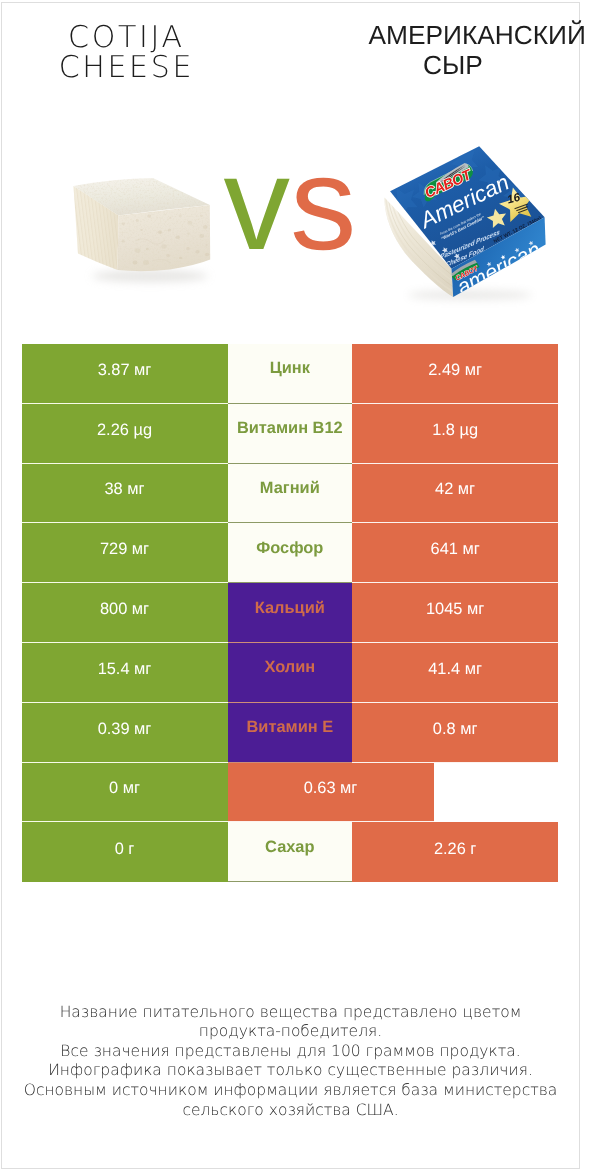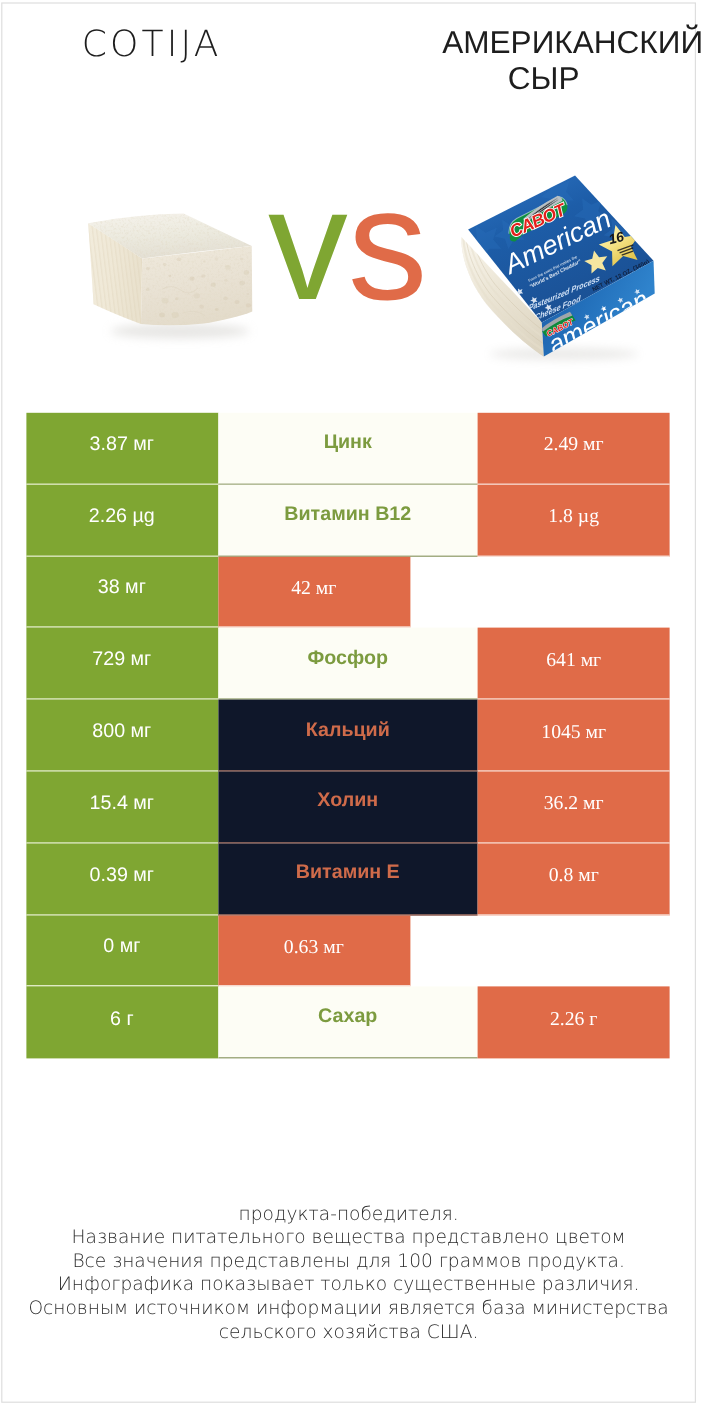--- a/index.html
+++ b/index.html
@@ -19,43 +19,44 @@
 
   .vs{position:absolute;left:4px;top:135px;width:567.8px;text-align:center;
       font-size:133px;line-height:133px;font-weight:400;}
   .vs .v{color:#7fa632;}
   .vs .s{color:#e06b48;}
 
   svg.art{position:absolute;left:0;top:0;width:577px;height:322px;overflow:visible;}
 
   .tbl{position:absolute;left:19.5px;top:341px;width:536.6px;}
   .row{display:flex;height:59.8px;box-sizing:border-box;}
-  .c1,.c3{width:160px;display:flex;align-items:center;justify-content:center;
+  .c1,.c3{width:206px;display:flex;align-items:center;justify-content:center;
           color:#ffffff;font-size:16.4px;font-weight:400;box-sizing:border-box;
           padding-bottom:6px;text-align:right;}
   .c1{background:#7fa632;border-bottom:1.3px solid #f7fbe8;}
-  .c3{background:#e06b48;border-bottom:1.3px solid #fdf3ef;font-family:Liberation Serif, serif;}
+  .c3{background:#e06b48;border-bottom:1.3px solid #fdf3ef;}
   .row:last-child .c1,.row:last-child .c3{border-bottom:none;}
   .c2{flex:1 1 auto;display:flex;align-items:center;justify-content:center;
       font-size:16.4px;font-weight:700;box-sizing:border-box;padding-bottom:9px;}
   .row.g .c2{color:#7c9b3f;border-bottom:1.3px solid #8d9a66;background:#fdfdf5;}
-  .row.o .c2{color:#cf6b4a;border-bottom:1.3px solid #cf8d77;background:#0f172a;}
+  .row.o .c2{color:#cf6b4a;border-bottom:1.3px solid #cf8d77;background:#4c1d95;}
 
   .foot{position:absolute;left:0;top:999.5px;width:577px;text-align:center;
         font-family:"DejaVu Sans",sans-serif;font-weight:200;
         font-size:15.5px;line-height:19.62px;color:#2c2c2c;white-space:nowrap;}
 </style>
 </head>
 <body>
 
 <div class="page">
 
   <div class="hdr">
     <div class="title t-left">
       <div>COTIJA</div>
+      <div>CHEESE</div>
     </div>
     <div class="title t-right">
       <div>АМЕРИКАНСКИЙ</div>
       <div>СЫР</div>
     </div>
 
     <div class="vs"><span class="v">v</span><span class="s">s</span></div>
 
     <svg class="art" viewBox="0 0 577 322">
       <defs>
@@ -277,53 +278,54 @@
         <div class="c2">Цинк</div>
         <div class="c3">2.49 мг</div>
       </div>
       <div class="row g">
         <div class="c1">2.26 µg</div>
         <div class="c2">Витамин B12</div>
         <div class="c3">1.8 µg</div>
       </div>
       <div class="row g">
         <div class="c1">38 мг</div>
+        <div class="c2">Магний</div>
         <div class="c3">42 мг</div>
       </div>
       <div class="row g">
         <div class="c1">729 мг</div>
         <div class="c2">Фосфор</div>
         <div class="c3">641 мг</div>
       </div>
       <div class="row o">
         <div class="c1">800 мг</div>
         <div class="c2">Кальций</div>
         <div class="c3">1045 мг</div>
       </div>
       <div class="row o">
         <div class="c1">15.4 мг</div>
         <div class="c2">Холин</div>
-        <div class="c3">36.2 мг</div>
+        <div class="c3">41.4 мг</div>
       </div>
       <div class="row o">
         <div class="c1">0.39 мг</div>
         <div class="c2">Витамин E</div>
         <div class="c3">0.8 мг</div>
       </div>
       <div class="row o">
         <div class="c1">0 мг</div>
         <div class="c3">0.63 мг</div>
       </div>
       <div class="row g">
-        <div class="c1">6 г</div>
+        <div class="c1">0 г</div>
         <div class="c2">Сахар</div>
         <div class="c3">2.26 г</div>
       </div>
     </div>
   <div class="foot" id="foot">
+      <div>Название питательного вещества представлено цветом</div>
       <div>продукта-победителя.</div>
-      <div>Название питательного вещества представлено цветом</div>
       <div>Все значения представлены для 100 граммов продукта.</div>
       <div>Инфографика показывает только существенные различия.</div>
       <div>Основным источником информации является база министерства</div>
       <div>сельского хозяйства США.</div>
     </div>
 </div>
 
 </body></html>

